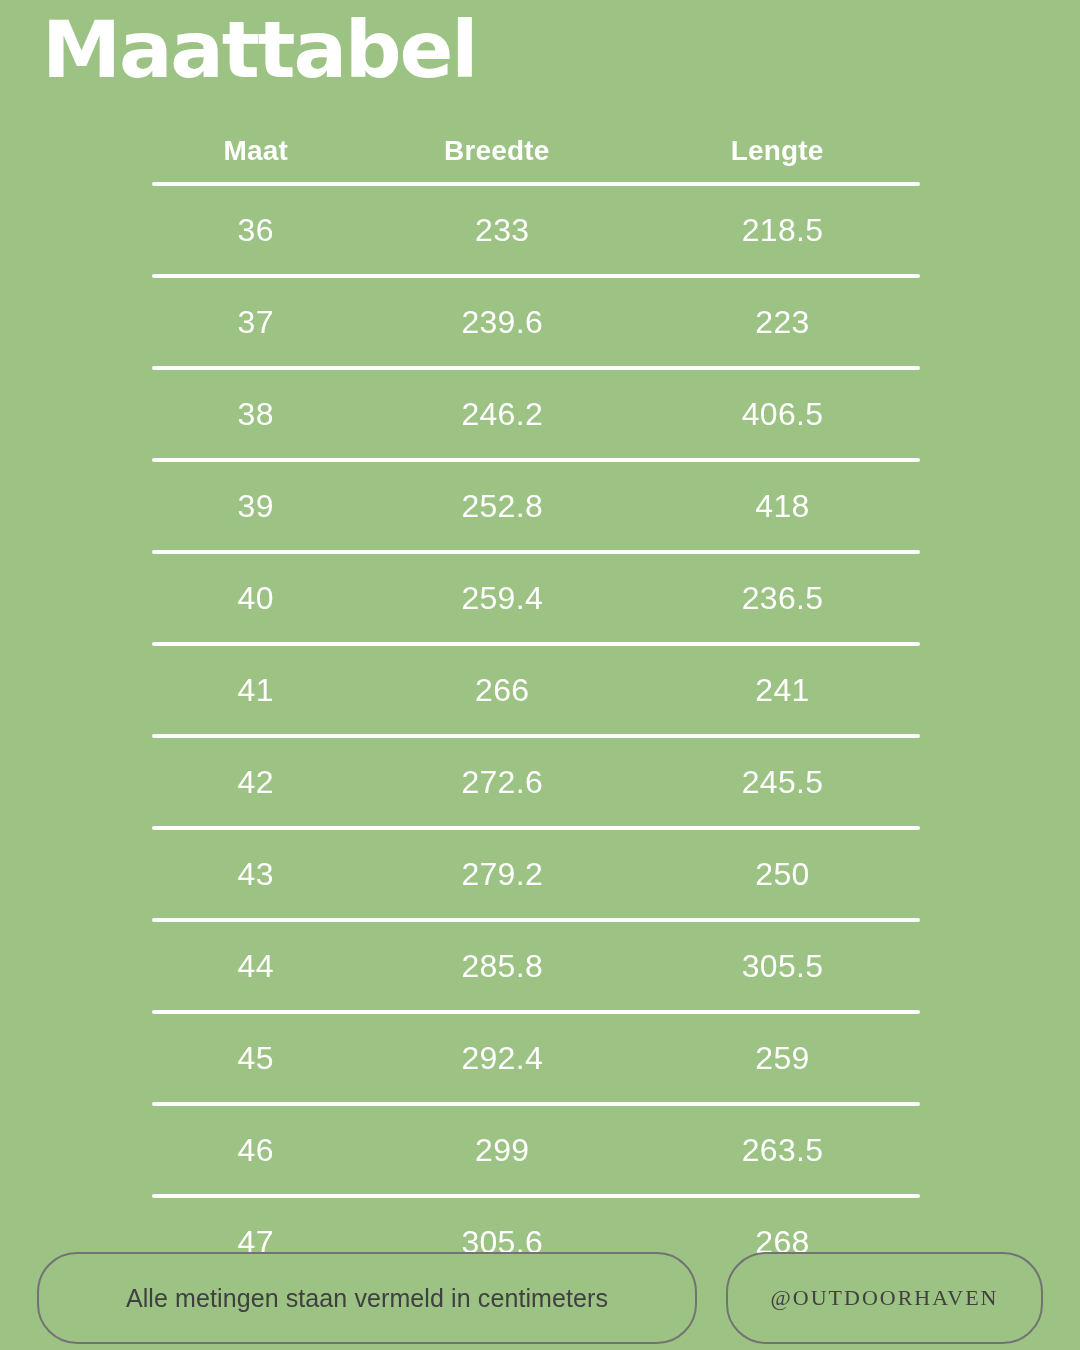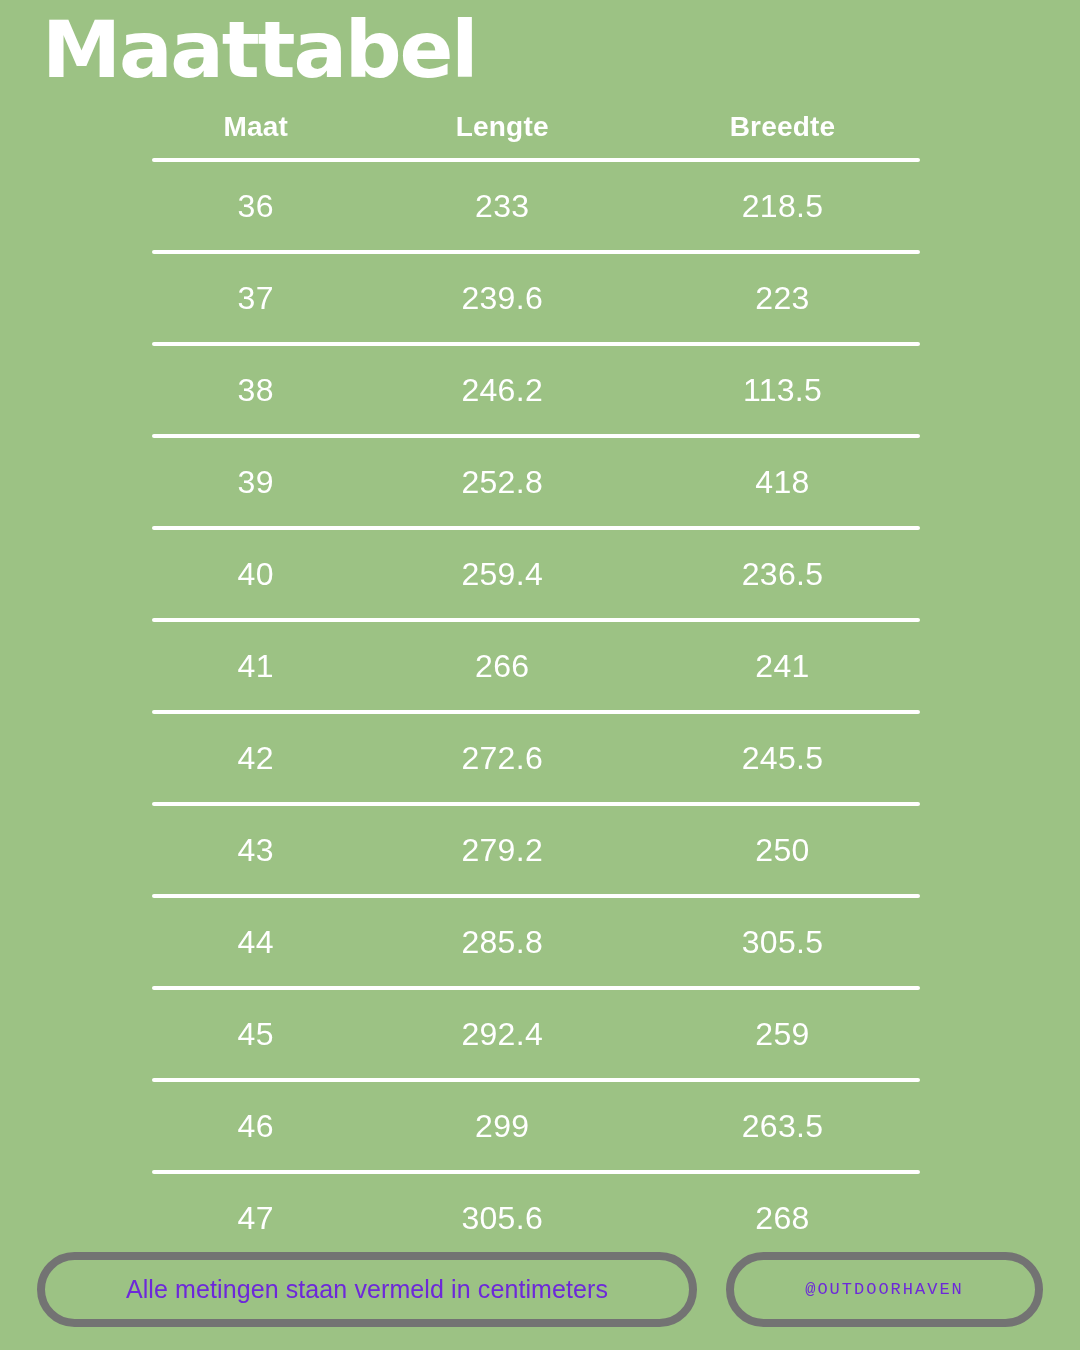--- a/index.html
+++ b/index.html
@@ -30,21 +30,21 @@
     font-family: "DejaVu Sans", sans-serif;
     transform: scaleX(1.02);
     transform-origin: left center;
     white-space: nowrap;
   }
 
   
   .table {
     position: absolute;
     left: 152px;
-    top: 96px;
+    top: 120px;
     width: 768px;
   }
 
   .row {
     display: flex;
     width: 100%;
     align-items: center;
   }
 
   .head-row {
@@ -89,56 +89,56 @@
     position: absolute;
     left: 37px;
     top: 1252px;
     width: 1006px;
     height: 75px;
     display: flex;
     gap: 29px;
   }
 
   .pill {
-    height: 75px;
-    border: 8px solid #737373;
+    height: 92px;
+    border: 2px solid #737373;
     border-radius: 40px;
     display: flex;
     align-items: center;
     justify-content: center;
-    color: #6d28d9;
+    color: #404040;
     white-space: nowrap;
   }
 
   .pill-note {
     width: 660px;
     font-size: 25px;
     font-weight: 400;
     letter-spacing: 0.1px;
   }
 
   .pill-handle {
     width: 317px;
-    font-size: 17px;
+    font-size: 22px;
     font-weight: 300;
     letter-spacing: 2.0px;
-    font-family: Liberation Mono, monospace;
+    font-family: Liberation Serif, serif;
   }
 </style>
 </head>
 <body>
 
 <div class="title">Maattabel</div>
 
 <div class="table">
 
   <div class="row head-row">
     <div class="cell col-maat">Maat</div>
+    <div class="cell col-breedte">Breedte</div>
     <div class="cell col-lengte">Lengte</div>
-    <div class="cell col-breedte">Breedte</div>
   </div>
 
   <div class="divider"></div>
 
   <div class="row data-row">
     <div class="cell col-maat">36</div>
     <div class="cell col-lengte">233</div>
     <div class="cell col-breedte">218.5</div>
   </div>
   <div class="divider"></div>
@@ -146,21 +146,21 @@
   <div class="row data-row">
     <div class="cell col-maat">37</div>
     <div class="cell col-lengte">239.6</div>
     <div class="cell col-breedte">223</div>
   </div>
   <div class="divider"></div>
 
   <div class="row data-row">
     <div class="cell col-maat">38</div>
     <div class="cell col-lengte">246.2</div>
-    <div class="cell col-breedte">113.5</div>
+    <div class="cell col-breedte">406.5</div>
   </div>
   <div class="divider"></div>
 
   <div class="row data-row">
     <div class="cell col-maat">39</div>
     <div class="cell col-lengte">252.8</div>
     <div class="cell col-breedte">418</div>
   </div>
   <div class="divider"></div>
 

